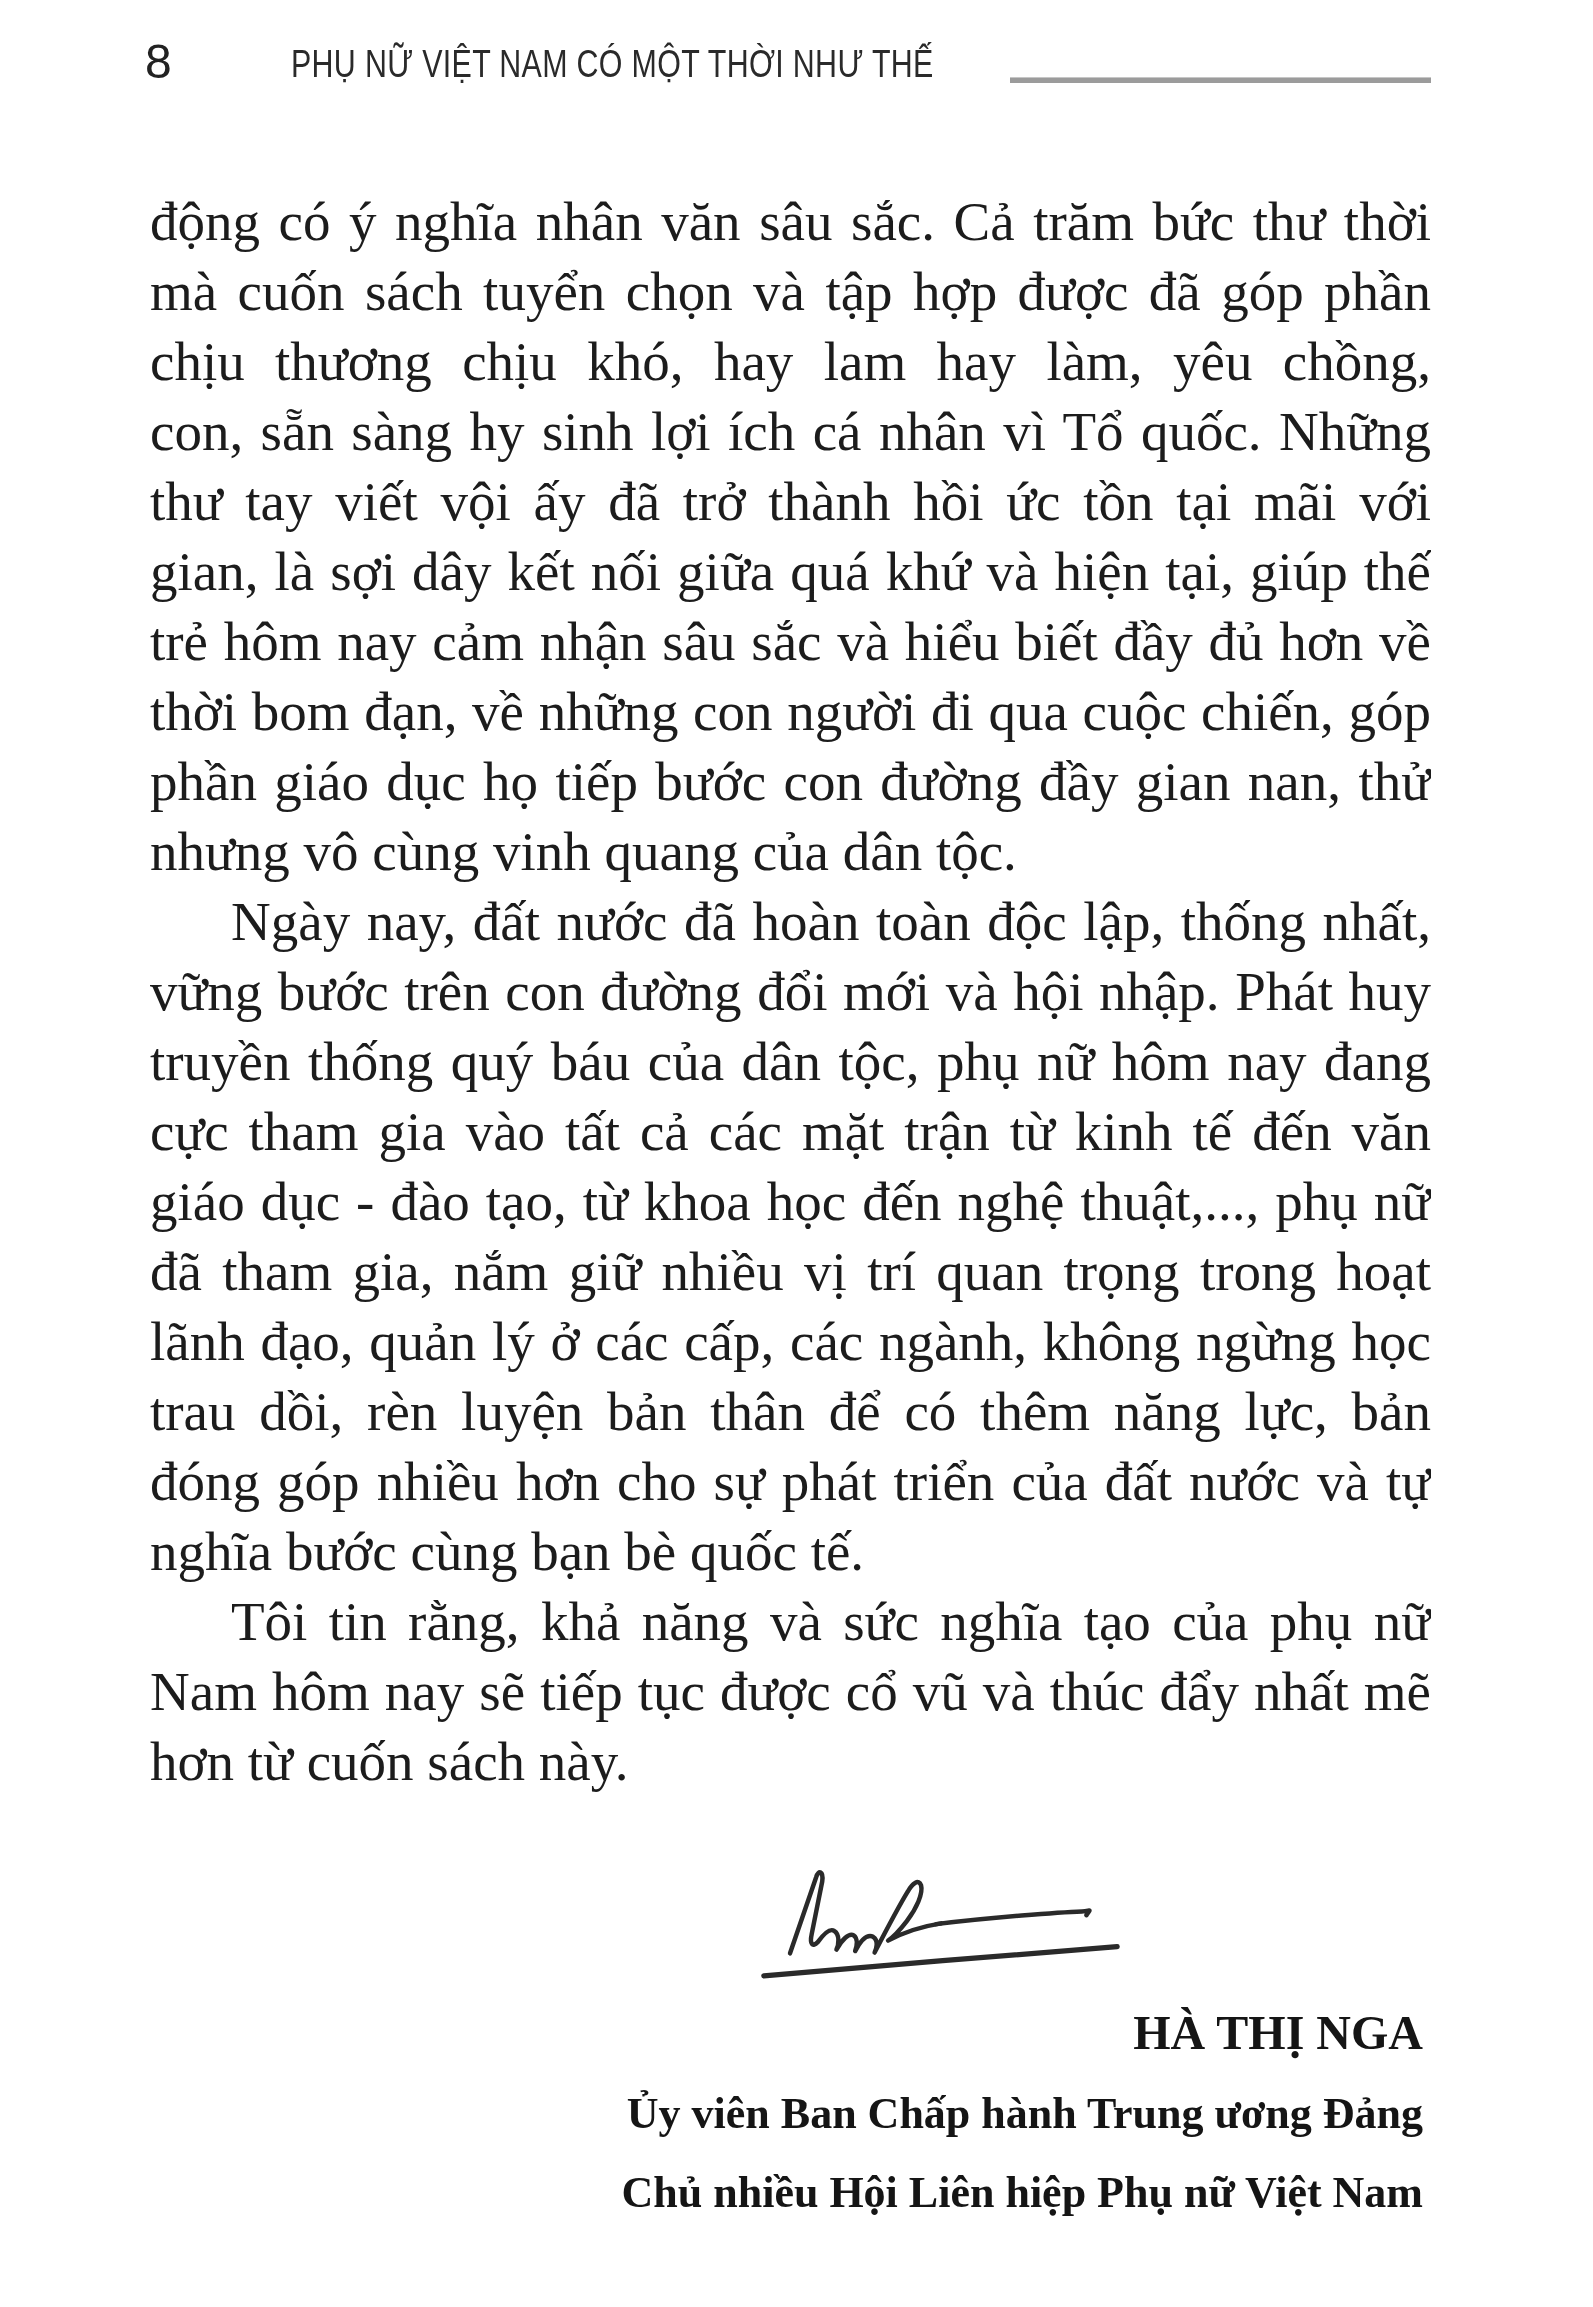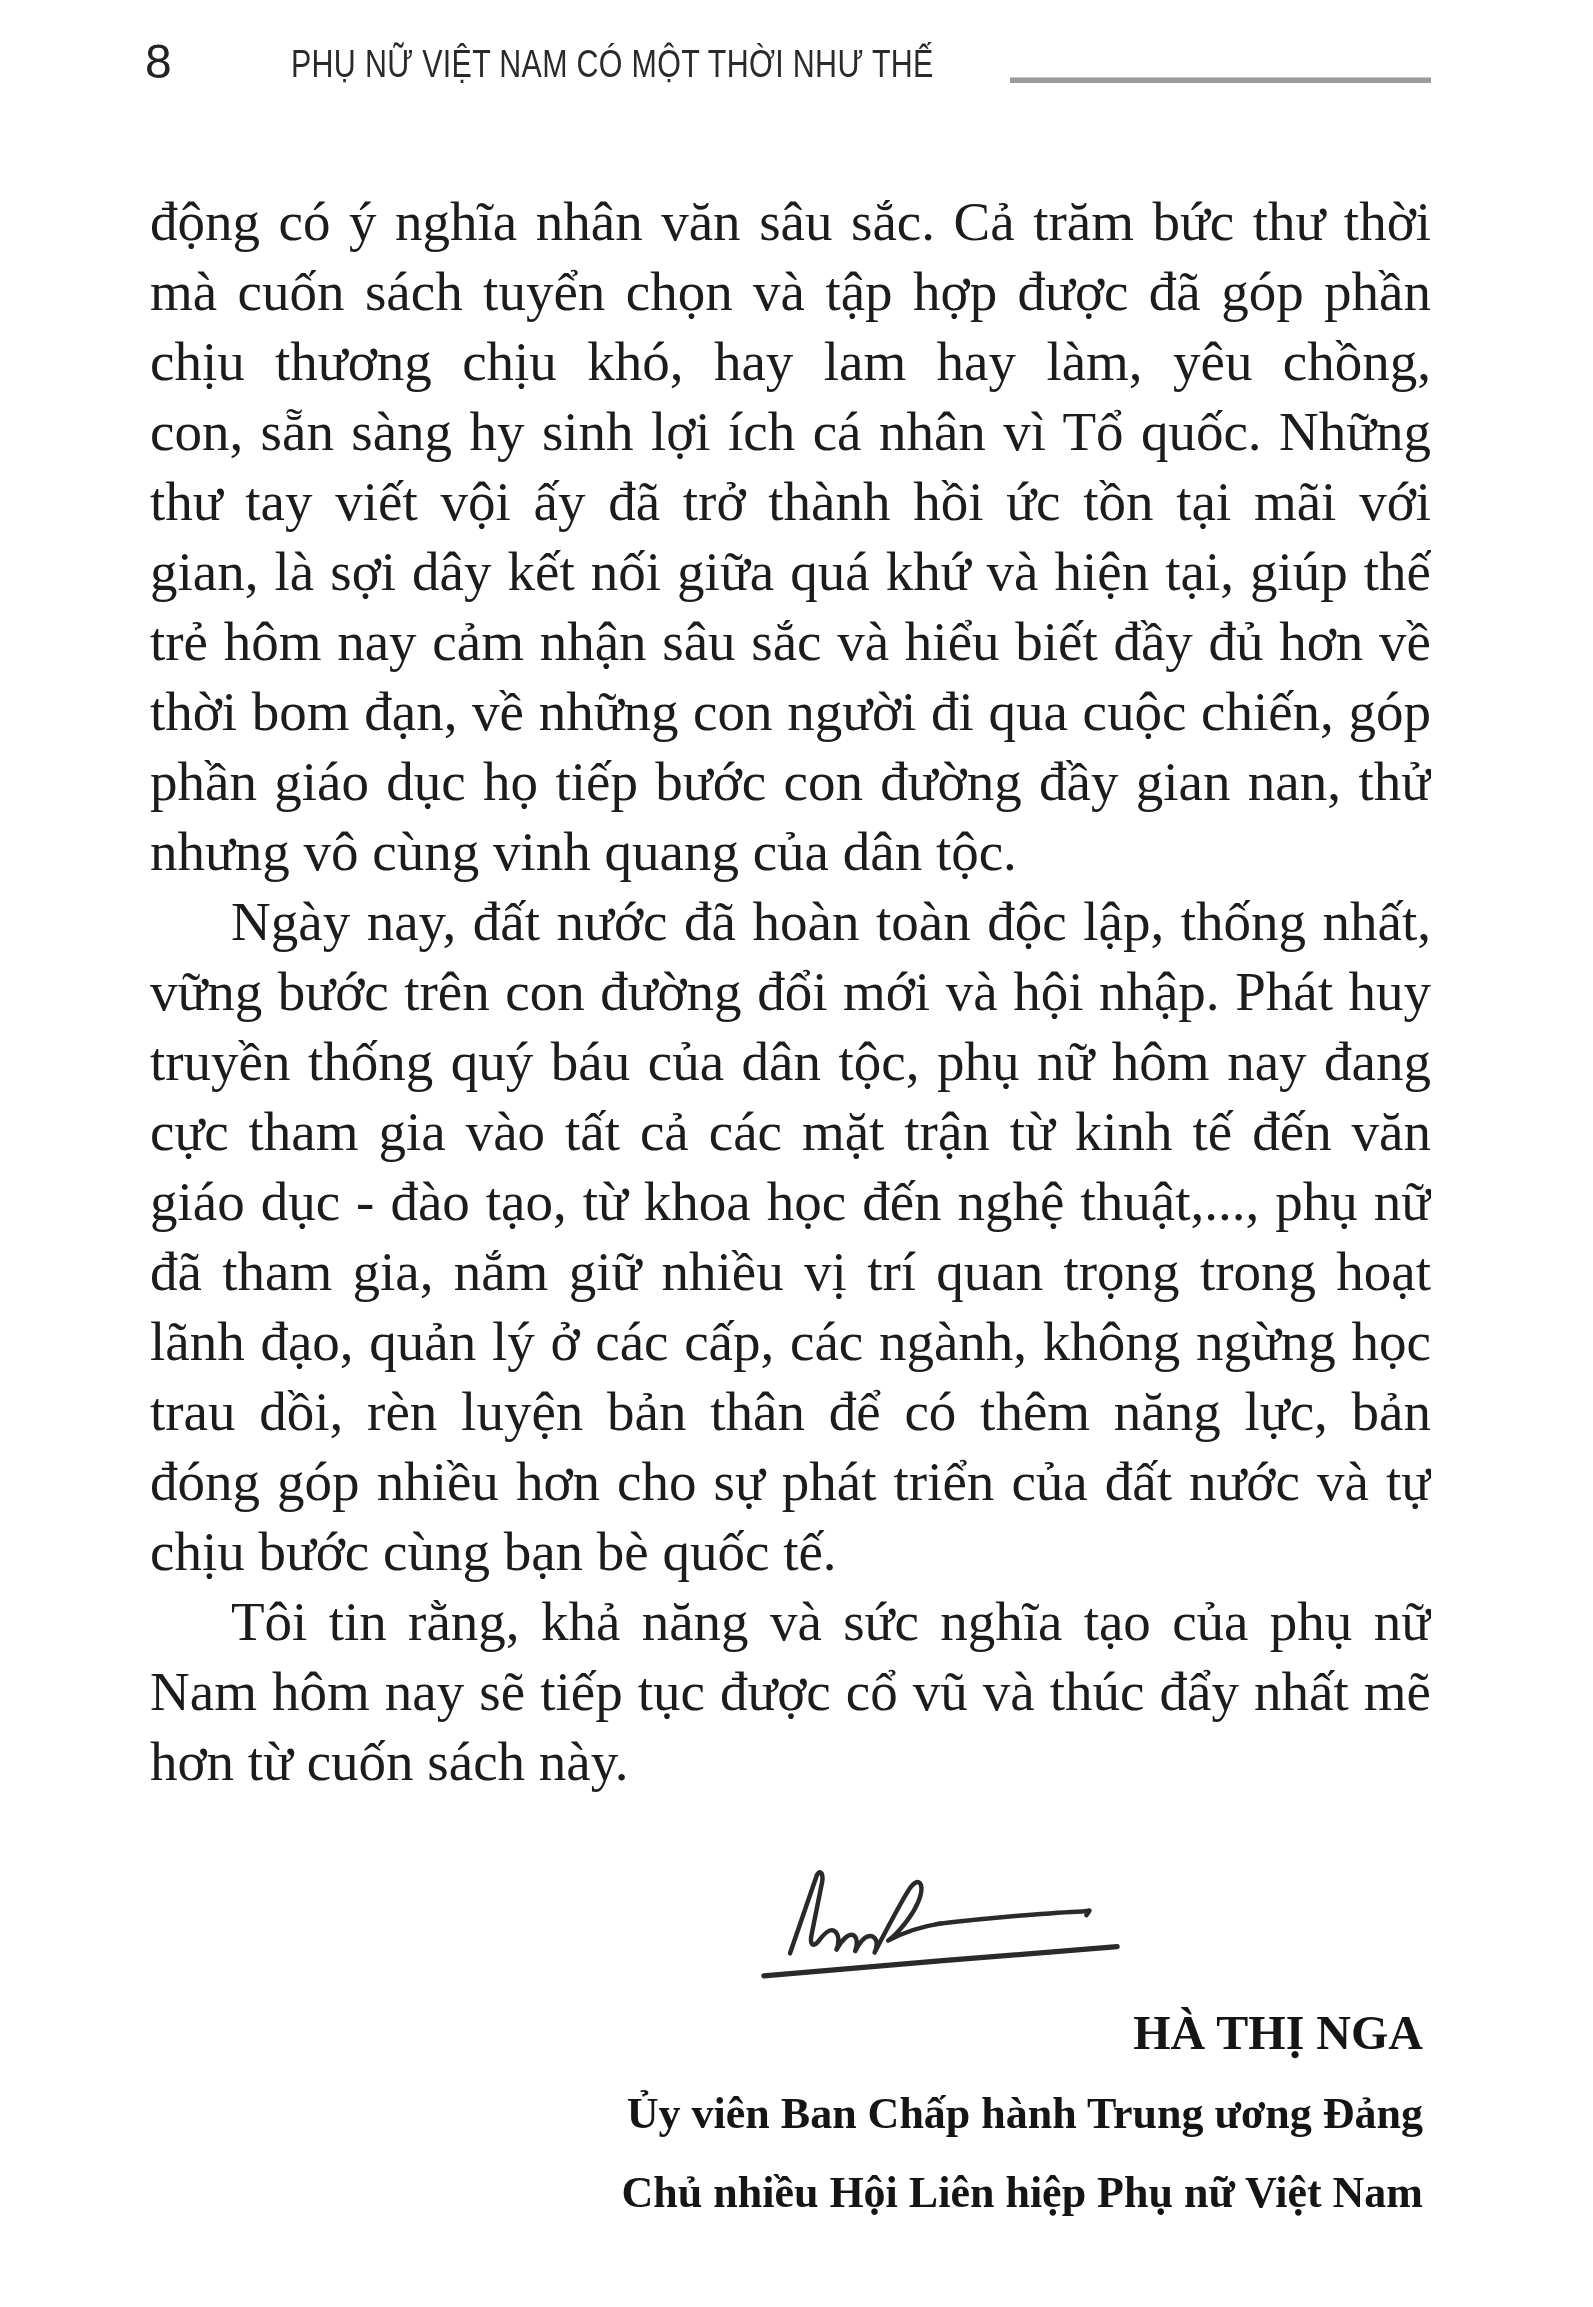--- a/index.html
+++ b/index.html
@@ -78,21 +78,21 @@
     <div>
       <div class="ln ind">Ngày nay, đất nước đã hoàn toàn độc lập, thống nhất, đang</div>
       <div class="ln">vững bước trên con đường đổi mới và hội nhập. Phát huy</div>
       <div class="ln">truyền thống quý báu của dân tộc, phụ nữ hôm nay đang tích</div>
       <div class="ln">cực tham gia vào tất cả các mặt trận từ kinh tế đến văn hóa,</div>
       <div class="ln">giáo dục - đào tạo, từ khoa học đến nghệ thuật,..., phụ nữ cũng</div>
       <div class="ln">đã tham gia, nắm giữ nhiều vị trí quan trọng trong hoạt động</div>
       <div class="ln">lãnh đạo, quản lý ở các cấp, các ngành, không ngừng học tập,</div>
       <div class="ln">trau dồi, rèn luyện bản thân để có thêm năng lực, bản lĩnh,</div>
       <div class="ln">đóng góp nhiều hơn cho sự phát triển của đất nước và tự tin</div>
-      <div class="ln end">chịu bước cùng bạn bè quốc tế.</div>
+      <div class="ln end">nghĩa bước cùng bạn bè quốc tế.</div>
     </div>
     <div>
       <div class="ln ind">Tôi tin rằng, khả năng và sức nghĩa tạo của phụ nữ Việt</div>
       <div class="ln">Nam hôm nay sẽ tiếp tục được cổ vũ và thúc đẩy nhất mẽ</div>
       <div class="ln end">hơn từ cuốn sách này.</div>
     </div>
   </div>
 
   <svg class="sig-svg" width="382" height="131" viewBox="0 0 510 175">
     <g fill="none" stroke="#2a2a2a" stroke-linecap="round" stroke-linejoin="round">

